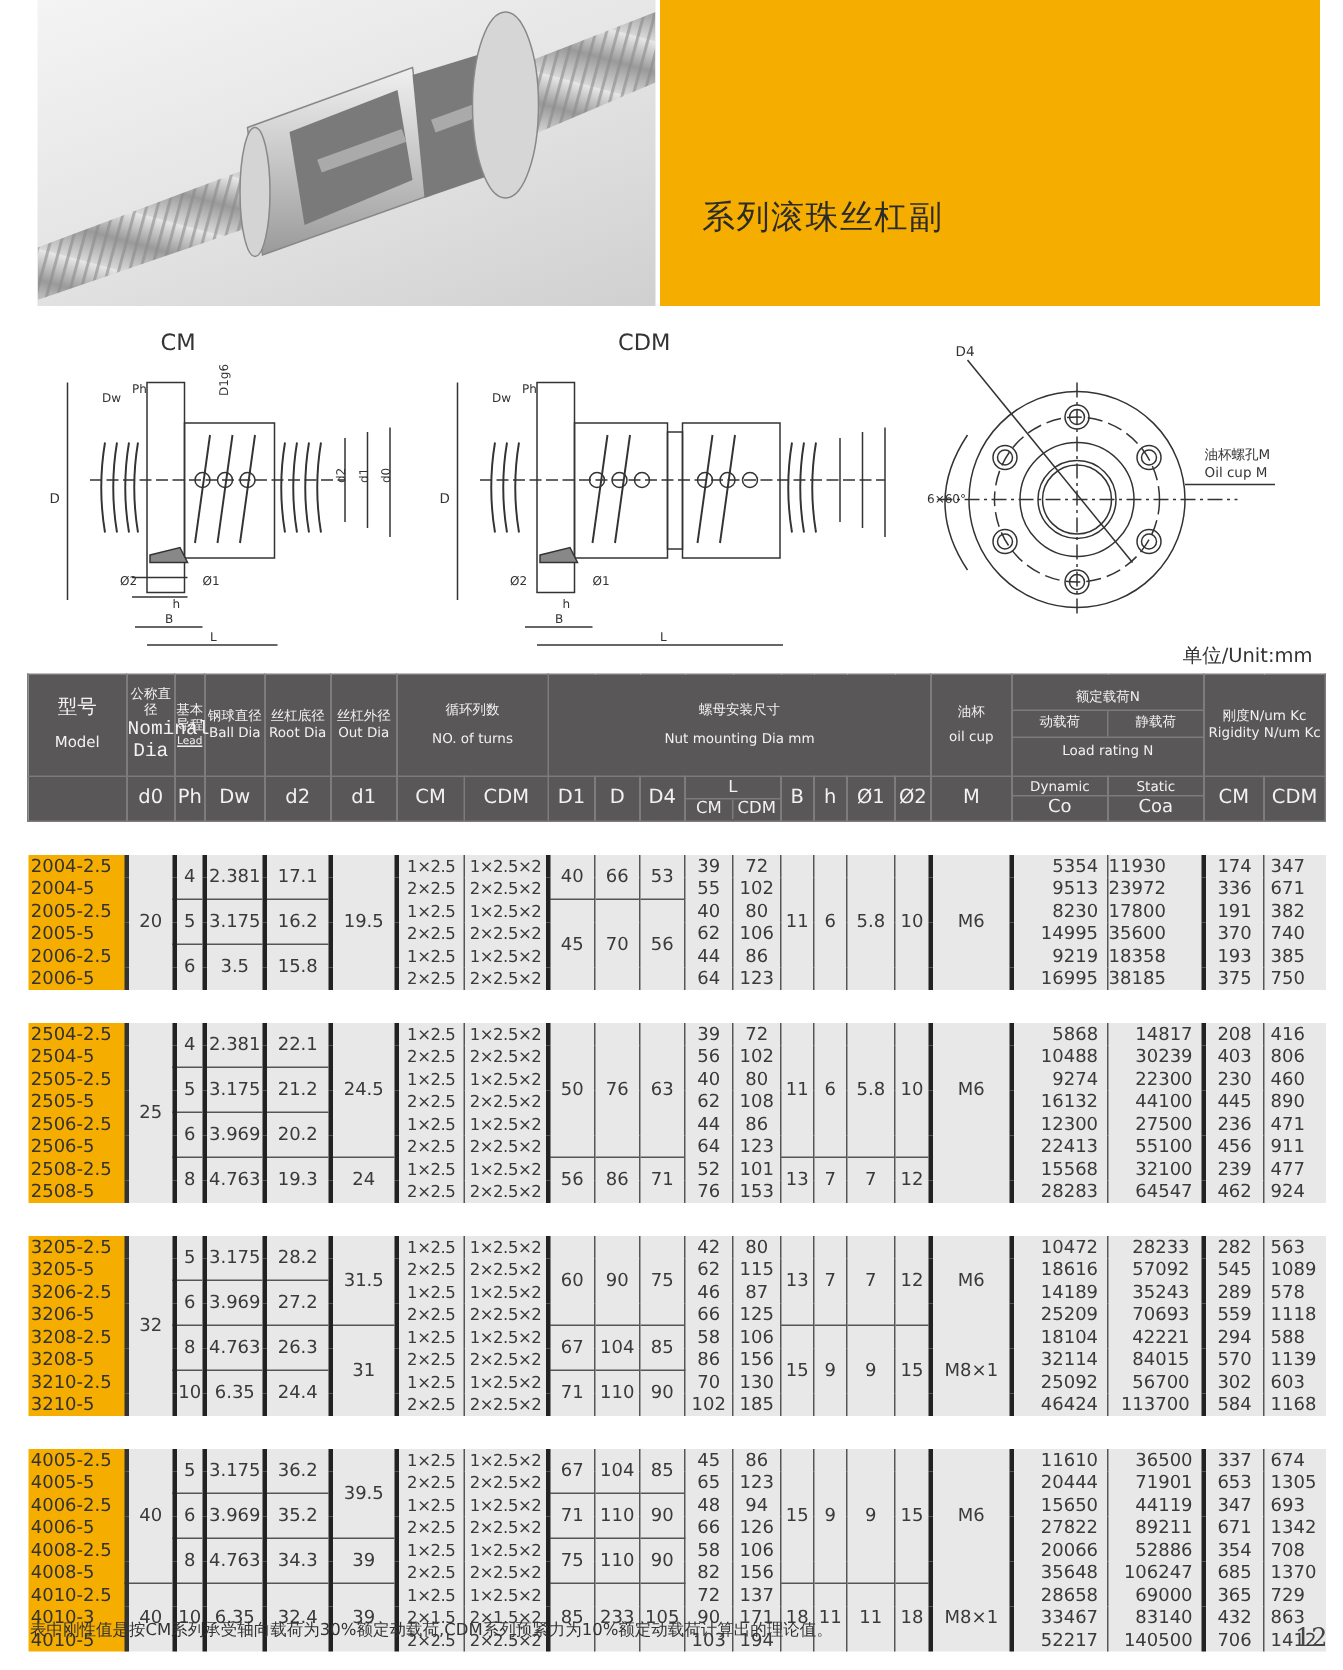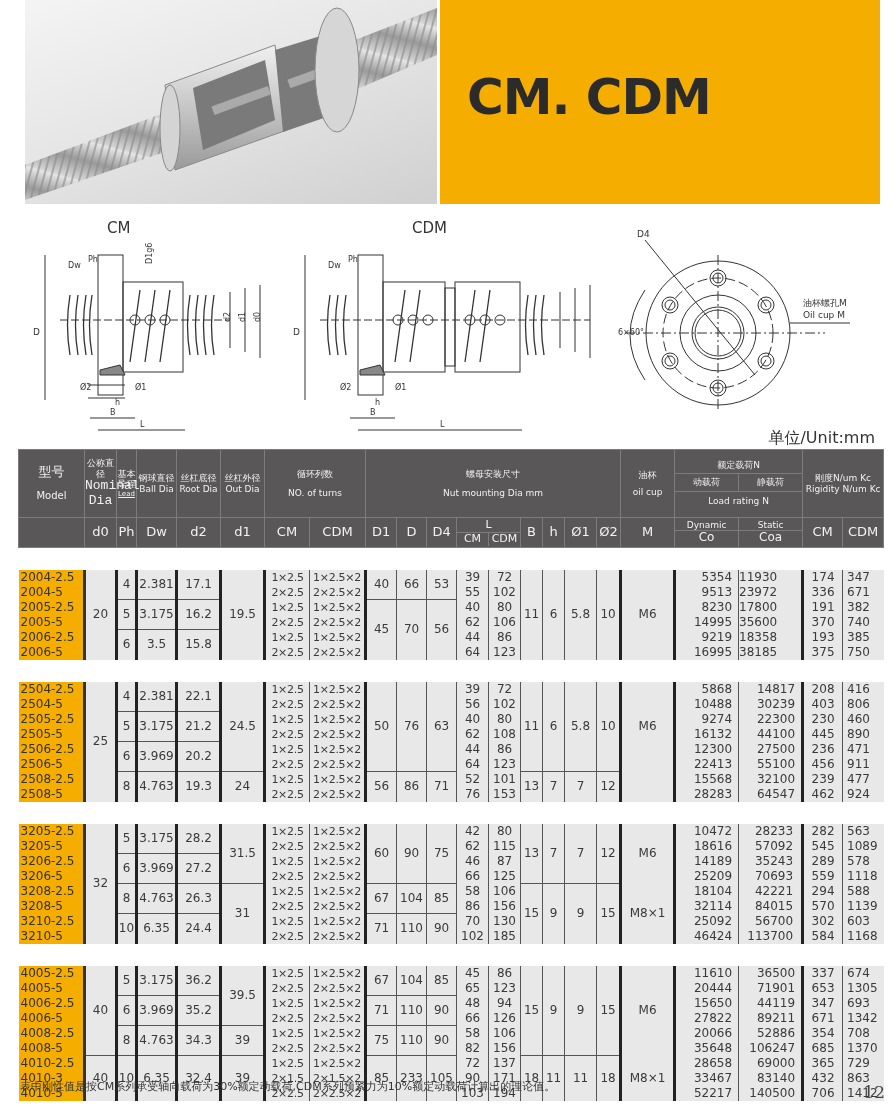--- a/index.html
+++ b/index.html
@@ -13,21 +13,21 @@
   .photo svg { position: absolute; left: 0; top: 0; }
   .title-block { position: absolute; left: 440px; top: 0; width: 440px; height: 204px; background: #f5ad00; }
   .title-main { position: absolute; left: 27px; top: 68px; font-family: "DejaVu Sans", sans-serif; font-weight: bold;
     font-size: 50px; letter-spacing: -1px; color: #2b2b2b; }
   .title-cn { position: absolute; left: 28px; top: 130px; font-size: 22px; color: #2b2b2b; letter-spacing: 1px; }
   .title-en { position: absolute; left: 28px; top: 162px; font-size: 23px; color: #ffffff; font-weight: normal; }
 
   
   .diagram-area { position: absolute; left: 0; top: 215px; width: 895px; height: 230px; }
   .diag-label { position: absolute; font-size: 15px; color: #333; }
-  .unit-label { position: absolute; right: 20px; top: 213px; font-size: 16px; color: #333; }
+  .unit-label { position: absolute; right: 20px; top: 213px; font-size: 13px; color: #333; }
 
   
   .tbl { position: absolute; left: 18px; top: 449px; width: 860px; }
   table { border-collapse: collapse; width: 860px; table-layout: fixed; }
   thead th { background: #595757; color: #f2f2f2; font-weight: normal; font-size: 9px; line-height: 1.15;
     border: 1px solid #7d7b7b; text-align: center; vertical-align: middle; padding: 0; }
   thead th.big { font-size: 13px; }
   thead th.sym { font-size: 13px; height: 30px; }
   .gap td { height: 22px; border: none; background: #fff; }
   tbody td { background: #e8e8e8; font-size: 12px; color: #3a3a3a; text-align: center; vertical-align: middle;
@@ -69,21 +69,21 @@
       <polygon points="140,85 250,45 262,130 150,170" fill="url(#nut)" stroke="#888" stroke-width="1"></polygon>
       <ellipse cx="145" cy="128" rx="10" ry="43" fill="#d4d4d4" stroke="#888"></ellipse>
       <polygon points="168,88 240,60 250,120 178,150" fill="#7a7a7a"></polygon>
       <polygon points="250,50 315,30 322,110 258,132" fill="#7a7a7a"></polygon>
       <rect x="186" y="96" width="60" height="9" fill="#aaa" transform="rotate(-20 216 100)"></rect>
       <rect x="262" y="70" width="55" height="9" fill="#aaa" transform="rotate(-20 290 74)"></rect>
       <ellipse cx="312" cy="70" rx="22" ry="62" fill="#d6d6d6" stroke="#888"></ellipse>
     </svg>
   </div>
   <div class="title-block">
-    <div class="title-main">CM. CDM</div>
+    <div class="title-cn">系列滚珠丝杠副</div>
   </div>
 </div>
 
 <div class="diagram-area">
   <div class="diag-label" style="left:107px; top:4px;">CM</div>
   <div class="diag-label" style="left:412px; top:4px;">CDM</div>
 
   <svg style="position:absolute; left:30px; top:25px;" width="250" height="200" viewBox="0 0 250 200" stroke="#333" fill="none" stroke-width="1">
     <line x1="15" y1="15" x2="15" y2="160"></line>
       <text x="3" y="95" font-size="9" fill="#333" stroke="none">D</text>

